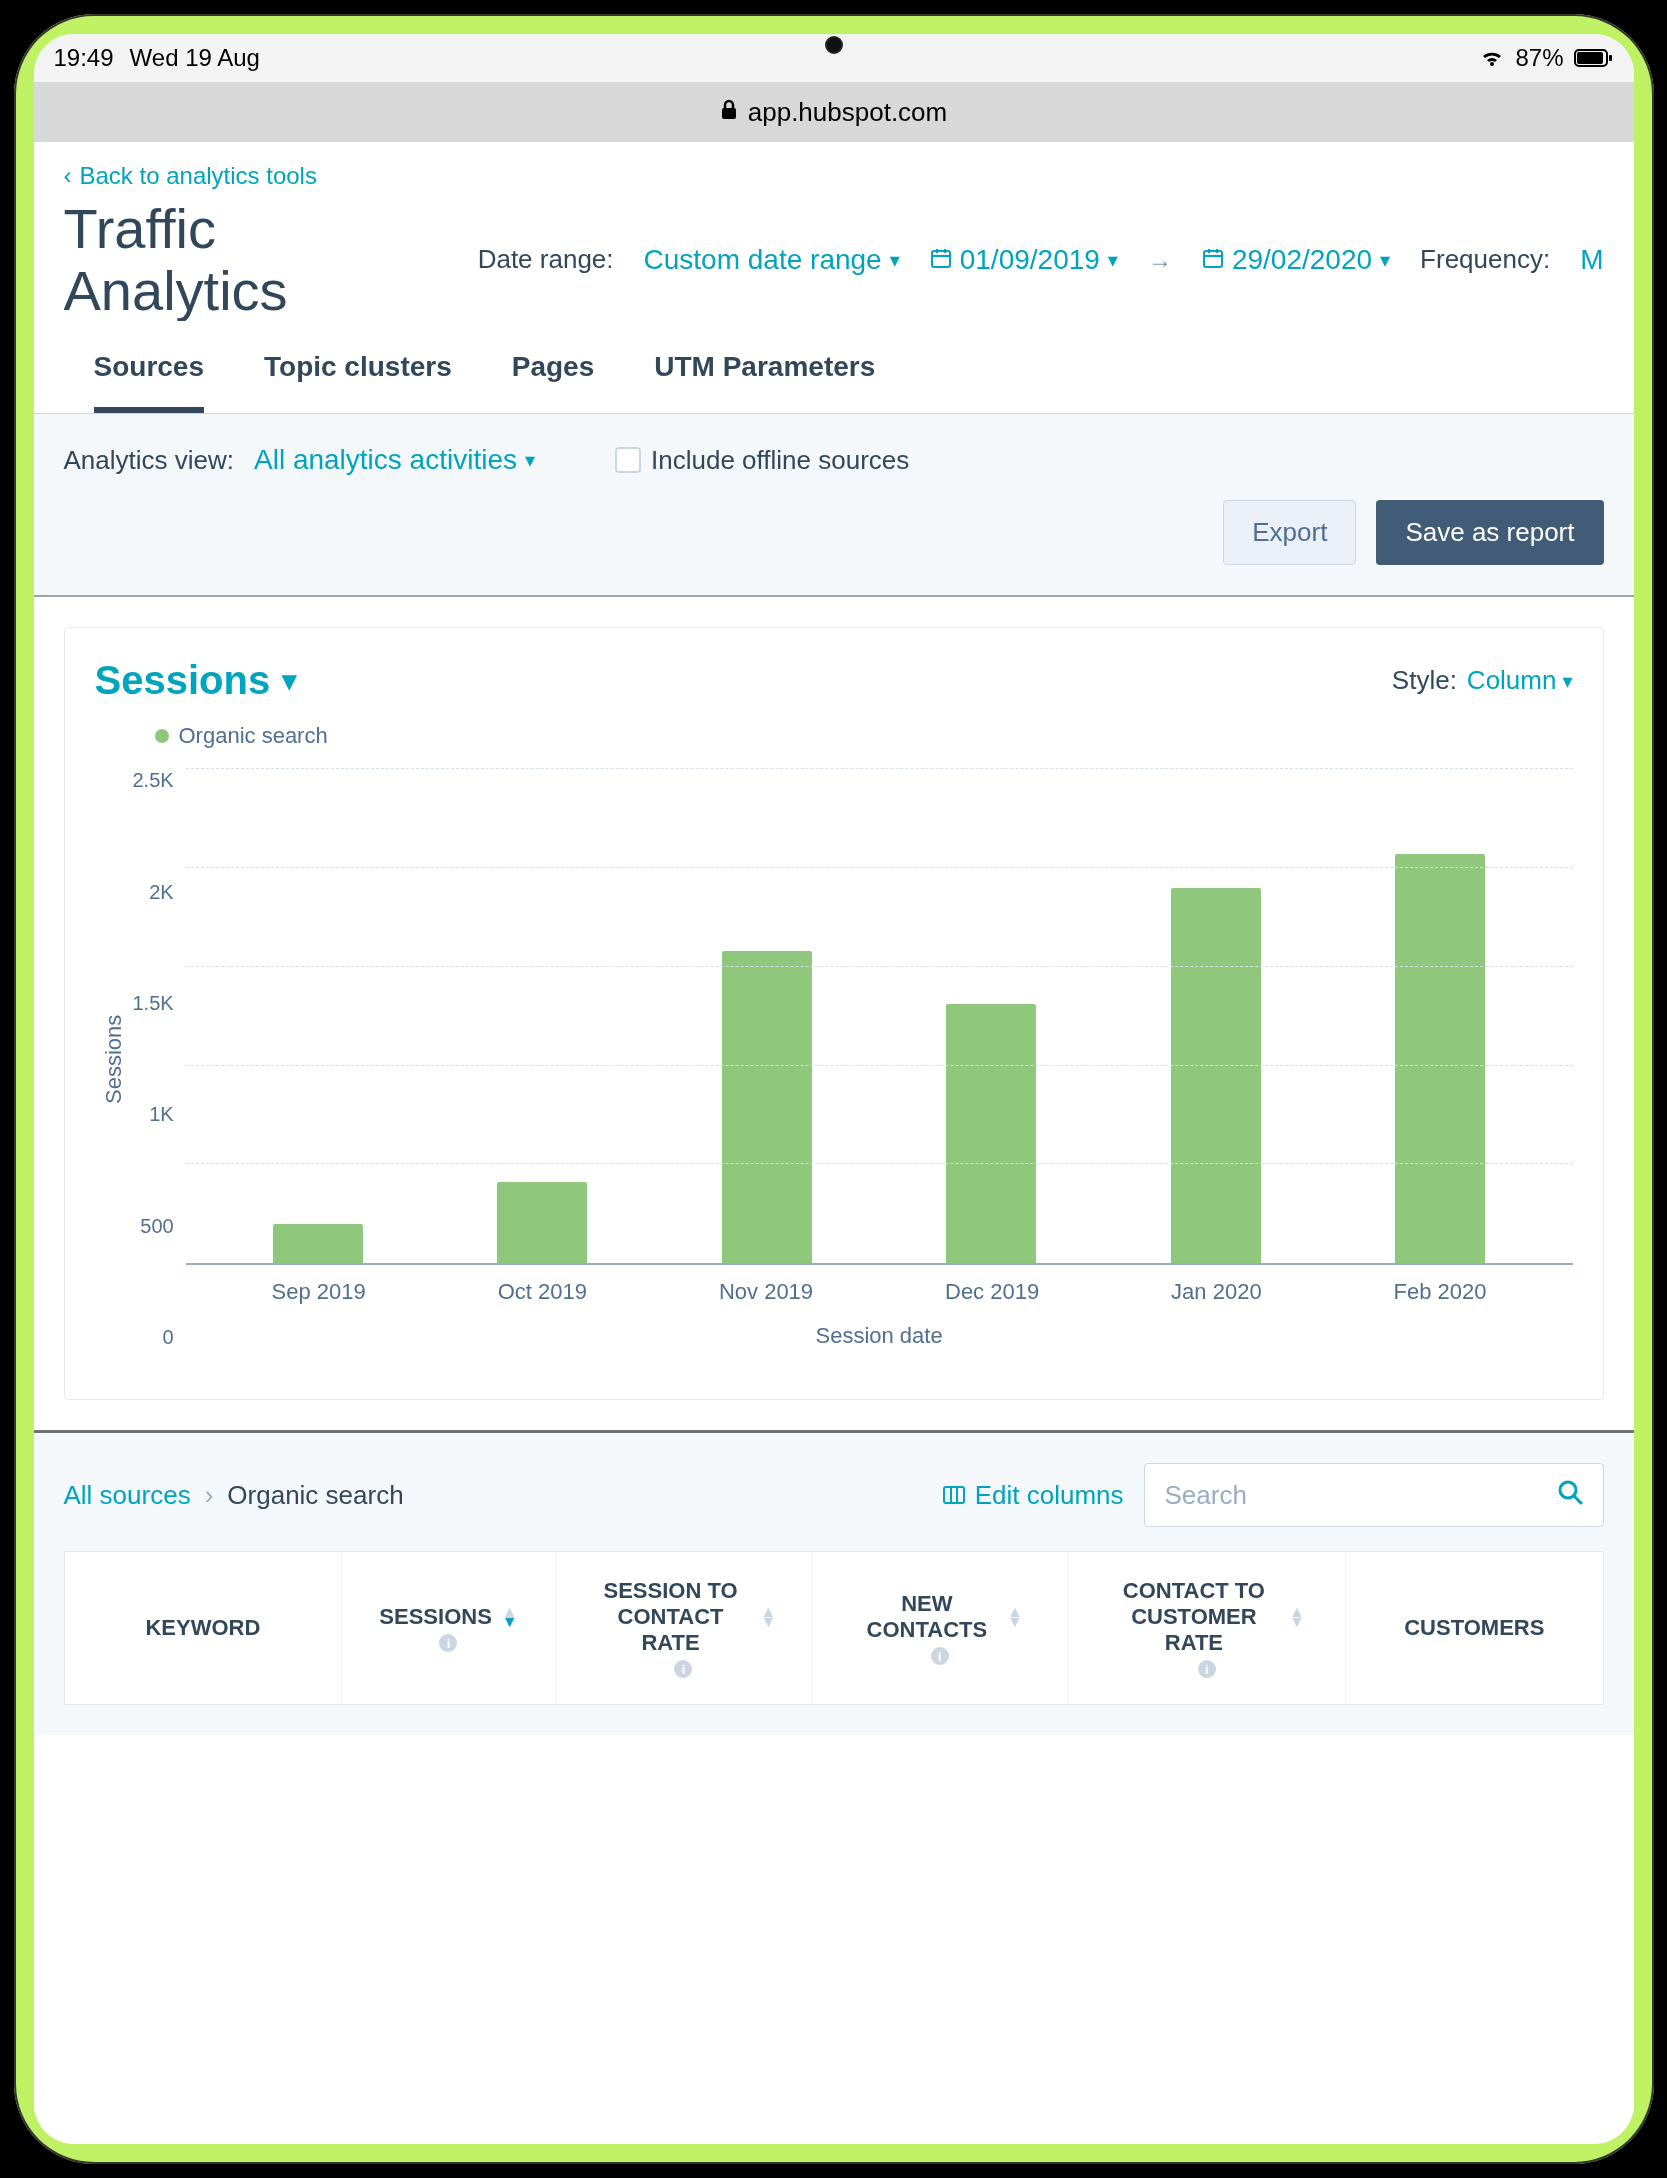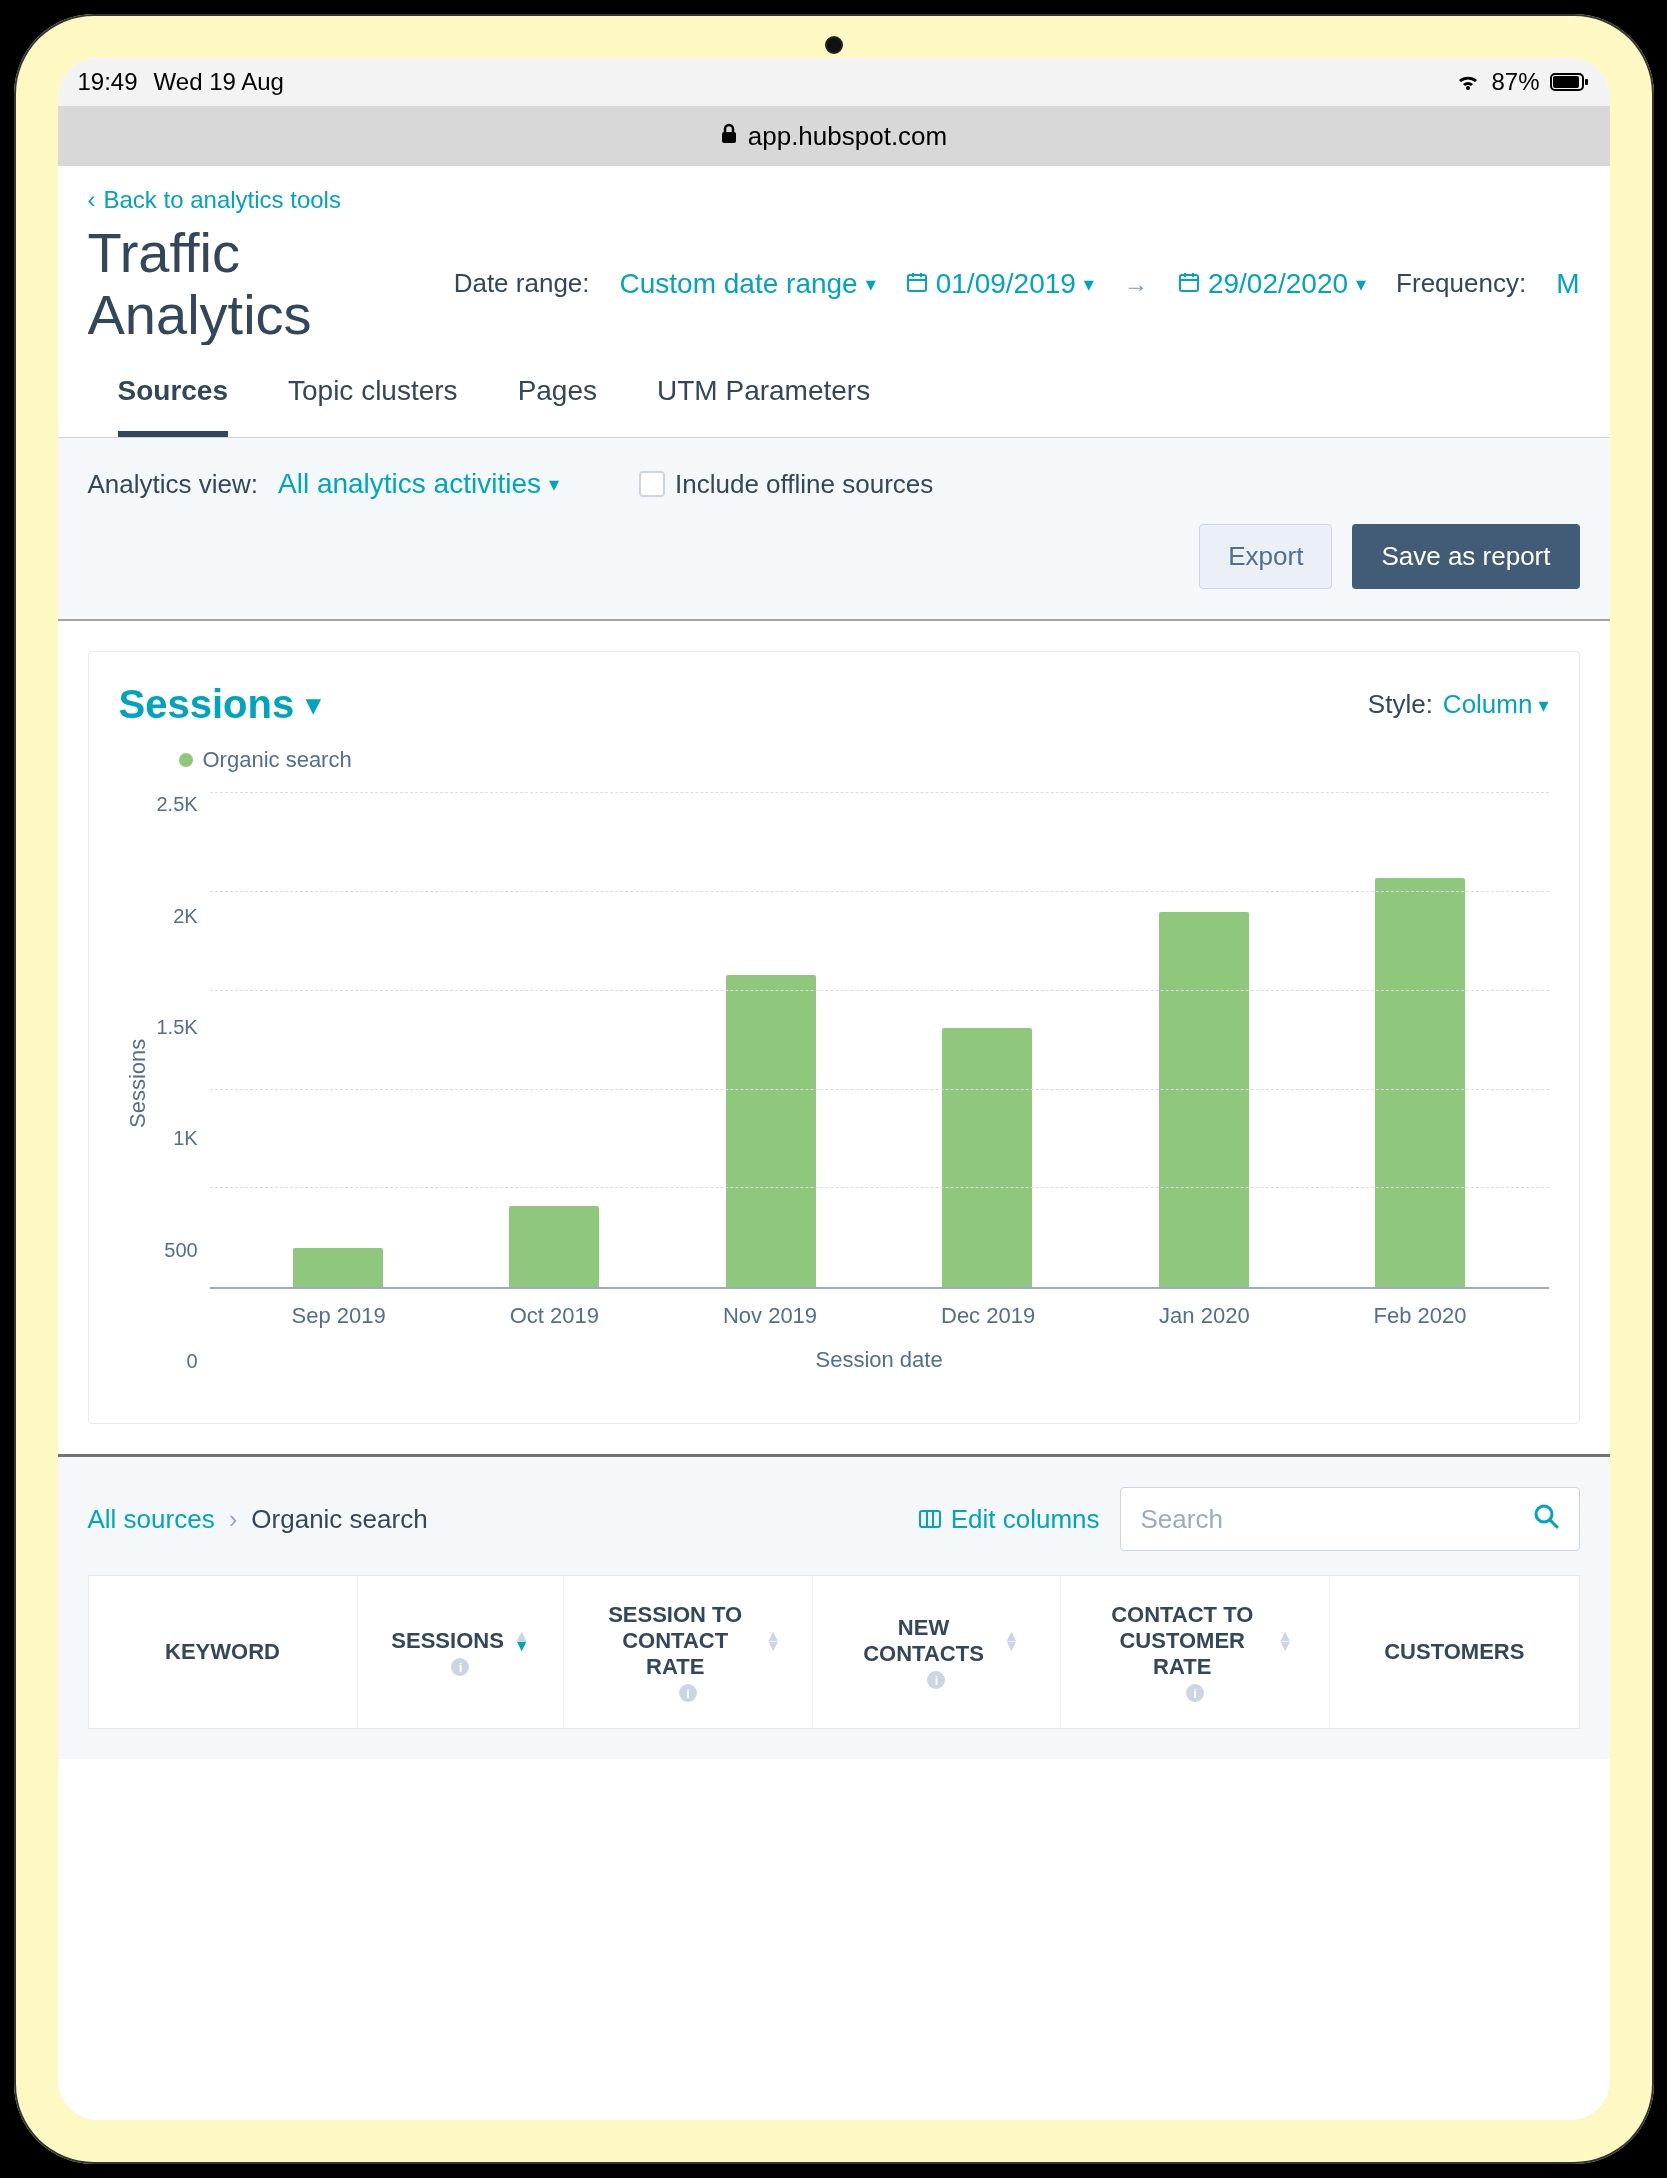--- a/index.html
+++ b/index.html
@@ -8,23 +8,23 @@
     background: #000;
     width: 1667px;
     height: 2178px;
     display: flex;
     align-items: center;
     justify-content: center;
   }
   .device-frame {
     width: 1640px;
     height: 2150px;
-    background: #fef9c3;
+    background: #bef264;
     border-radius: 80px;
-    padding: 44px;
+    padding: 20px;
     position: relative;
     box-shadow: inset 0 0 0 2px #333;
   }
   .screen {
     width: 100%;
     height: 100%;
     background: #fff;
     border-radius: 40px;
     overflow: hidden;
     display: flex;
@@ -113,21 +113,21 @@
   .chev { font-size: 20px; color: #00a4bd; }
   .arrow-between { color: #7c98b6; font-size: 24px; }
   .tabs {
     display: flex;
     gap: 60px;
     padding: 30px 30px 0 60px;
     border-bottom: 1px solid #cbd6e2;
     font-size: 28px;
     color: #33475b;
   }
-  .tab { padding-bottom: 24px; cursor: pointer; }
+  .tab { padding-bottom: 24px; cursor: pointer; font-weight: bold; }
   .tab.active { font-weight: 600; border-bottom: 6px solid #33475b; }
   .controls-bar {
     background: #f5f8fa;
     padding: 30px;
     border-bottom: 2px solid #a3a3a3;
   }
   .controls-row1 {
     display: flex; align-items: center; gap: 20px;
     font-size: 26px; color: #33475b;
   }

